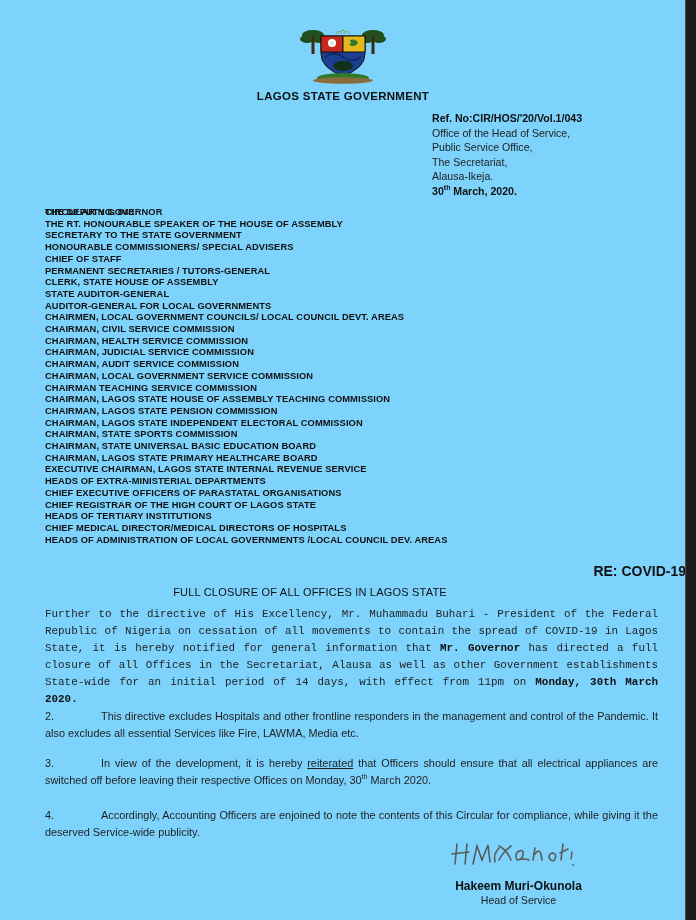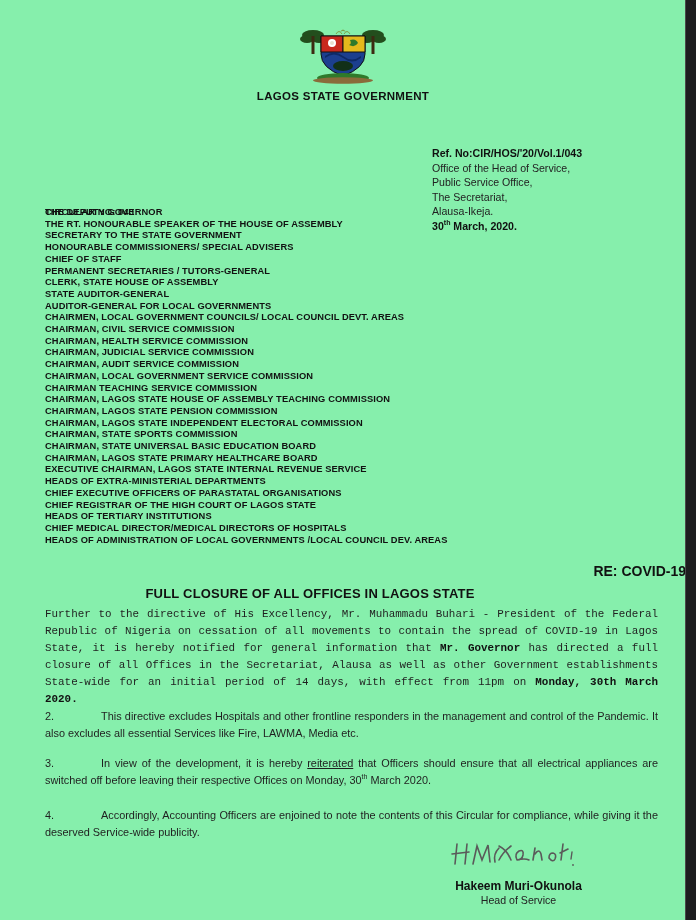--- a/index.html
+++ b/index.html
@@ -4,57 +4,57 @@
 <style>
   html,body{margin:0;padding:0;}
   body{
     width:696px;height:920px;
     background:#ffffff;
     font-family:"Liberation Sans","DejaVu Sans",sans-serif;
     color:#1c1c1c;
     position:relative;
     overflow:hidden;
   }
-  .page{position:absolute;inset:0;background:#86efac;}
+  .page{position:absolute;inset:0;background:#7dd3fc;}
   .scan-bar-right{
     position:absolute;top:0;right:0;width:10px;height:920px;
     background:#1d1d1f;border-left:1px solid #4a4a4a;
   }
   .logo-wrap{
     position:absolute;top:26px;left:0;width:686px;
     display:flex;justify-content:center;
   }
   .doc-title{
     position:absolute;top:90px;left:0;width:686px;
     text-align:center;font-weight:bold;font-size:11.5px;letter-spacing:.3px;
     color:#111;
   }
   .ref-block{
     position:absolute;top:111px;left:432px;width:240px;
     font-size:10.6px;line-height:14.6px;color:#222;
   }
-  .ref-no{font-weight:bold;color:#111;margin-top:35px;}
+  .ref-no{font-weight:bold;color:#111;}
   .ref-date{font-weight:bold;color:#111;}
   sup{font-size:7px;vertical-align:super;line-height:0;}
   .circular-no{
     position:absolute;top:206px;left:45px;
     font-weight:bold;font-size:9.6px;color:#111;
   }
   .addressees{
     position:absolute;top:207px;left:45px;width:600px;
     font-weight:bold;font-size:9.3px;line-height:11.7px;color:#111;
     letter-spacing:.1px;
   }
   .subject1{
     position:absolute;top:563px;left:0;width:686px;text-align:right;
     font-weight:bold;font-size:14px;color:#111;
   }
   .subject2{
     position:absolute;top:586px;left:0;width:620px;text-align:center;
-    font-weight:bold;font-size:13px;color:#111;letter-spacing:.2px;
+    font-weight:normal;font-size:11px;color:#111;letter-spacing:.2px;
   }
   .body-para{
     position:absolute;left:45px;width:613px;
     font-size:10.9px;line-height:17px;color:#1f1f1f;
     text-align:justify;
   }
   .p1{top:606px;font-family:Liberation Mono, monospace;}
   .p2{top:708px;}
   .p3{top:755px;}
   .p4{top:807px;}

